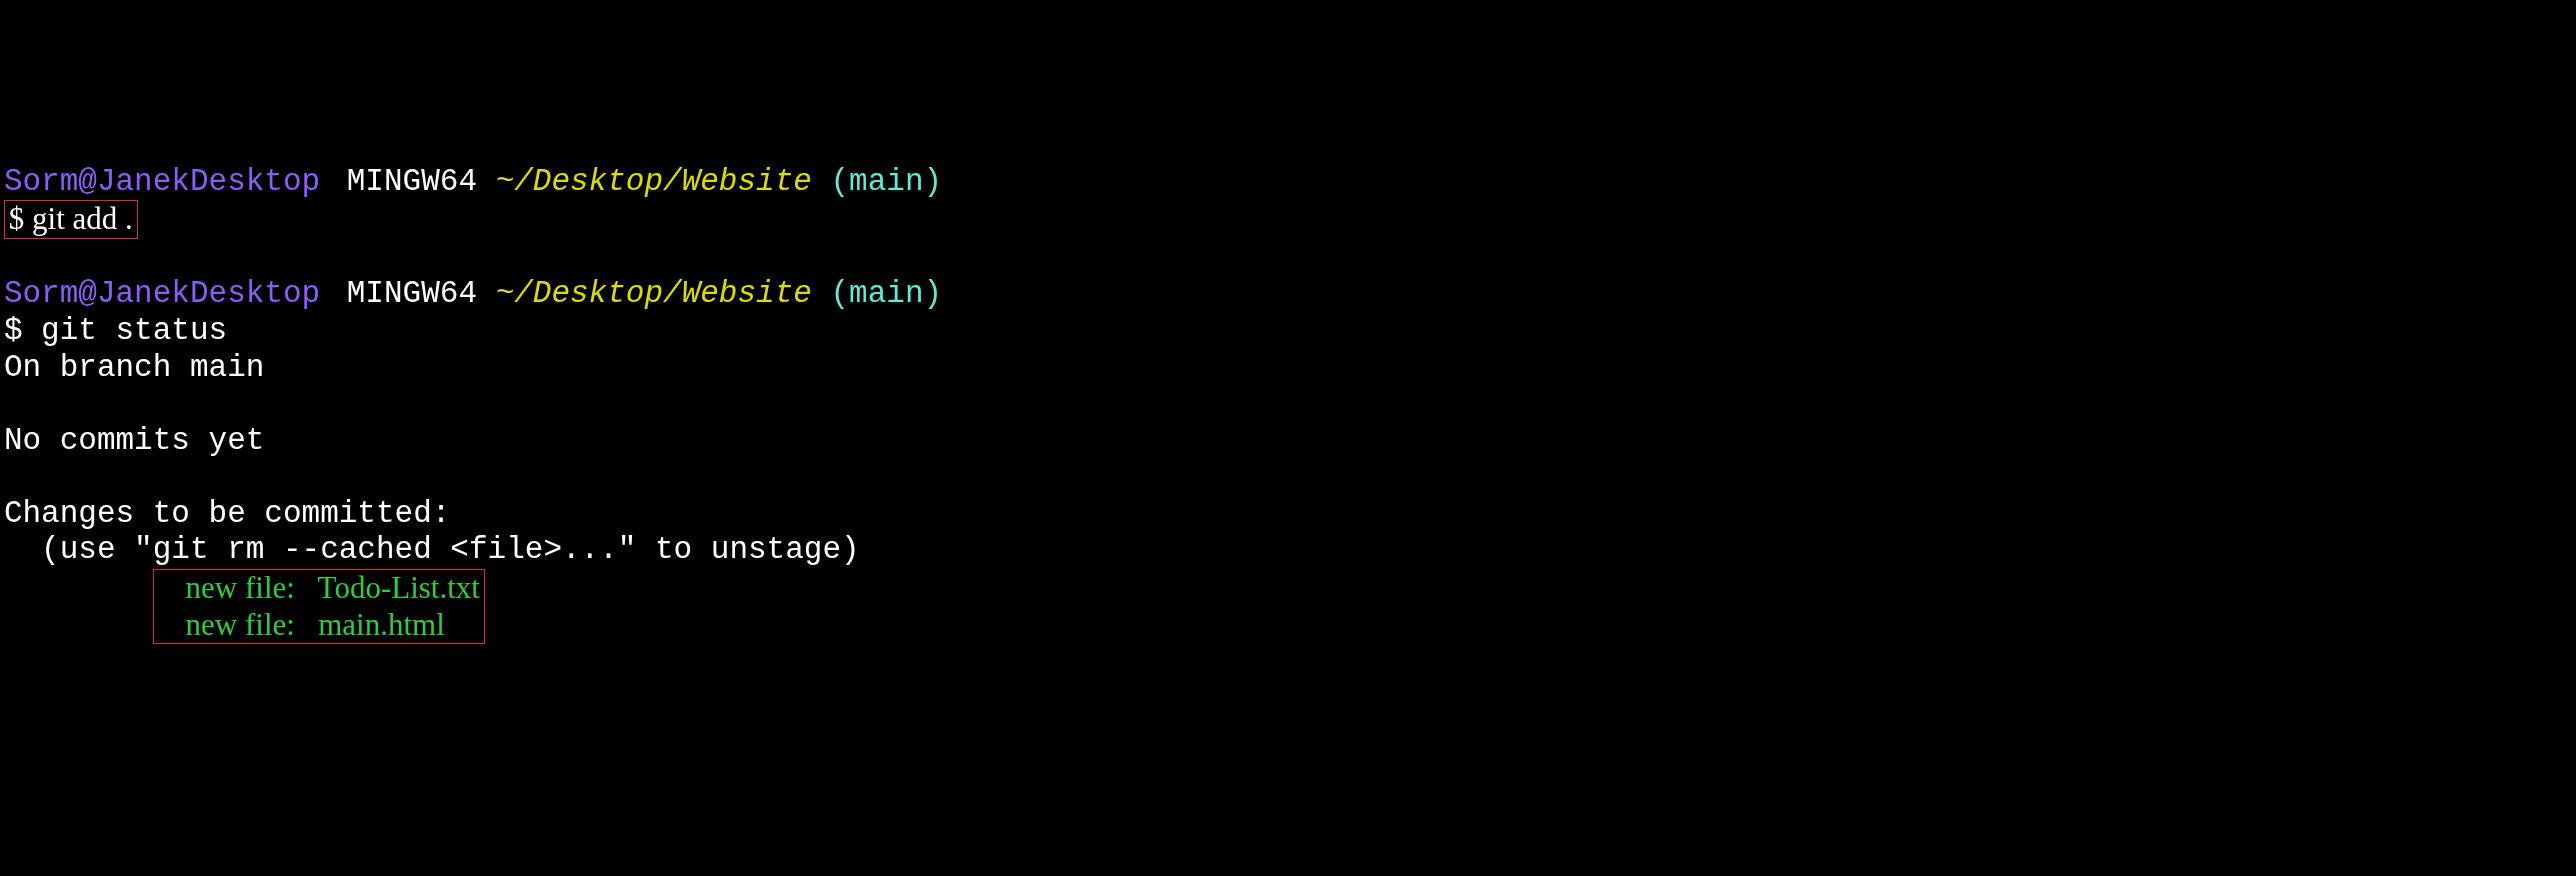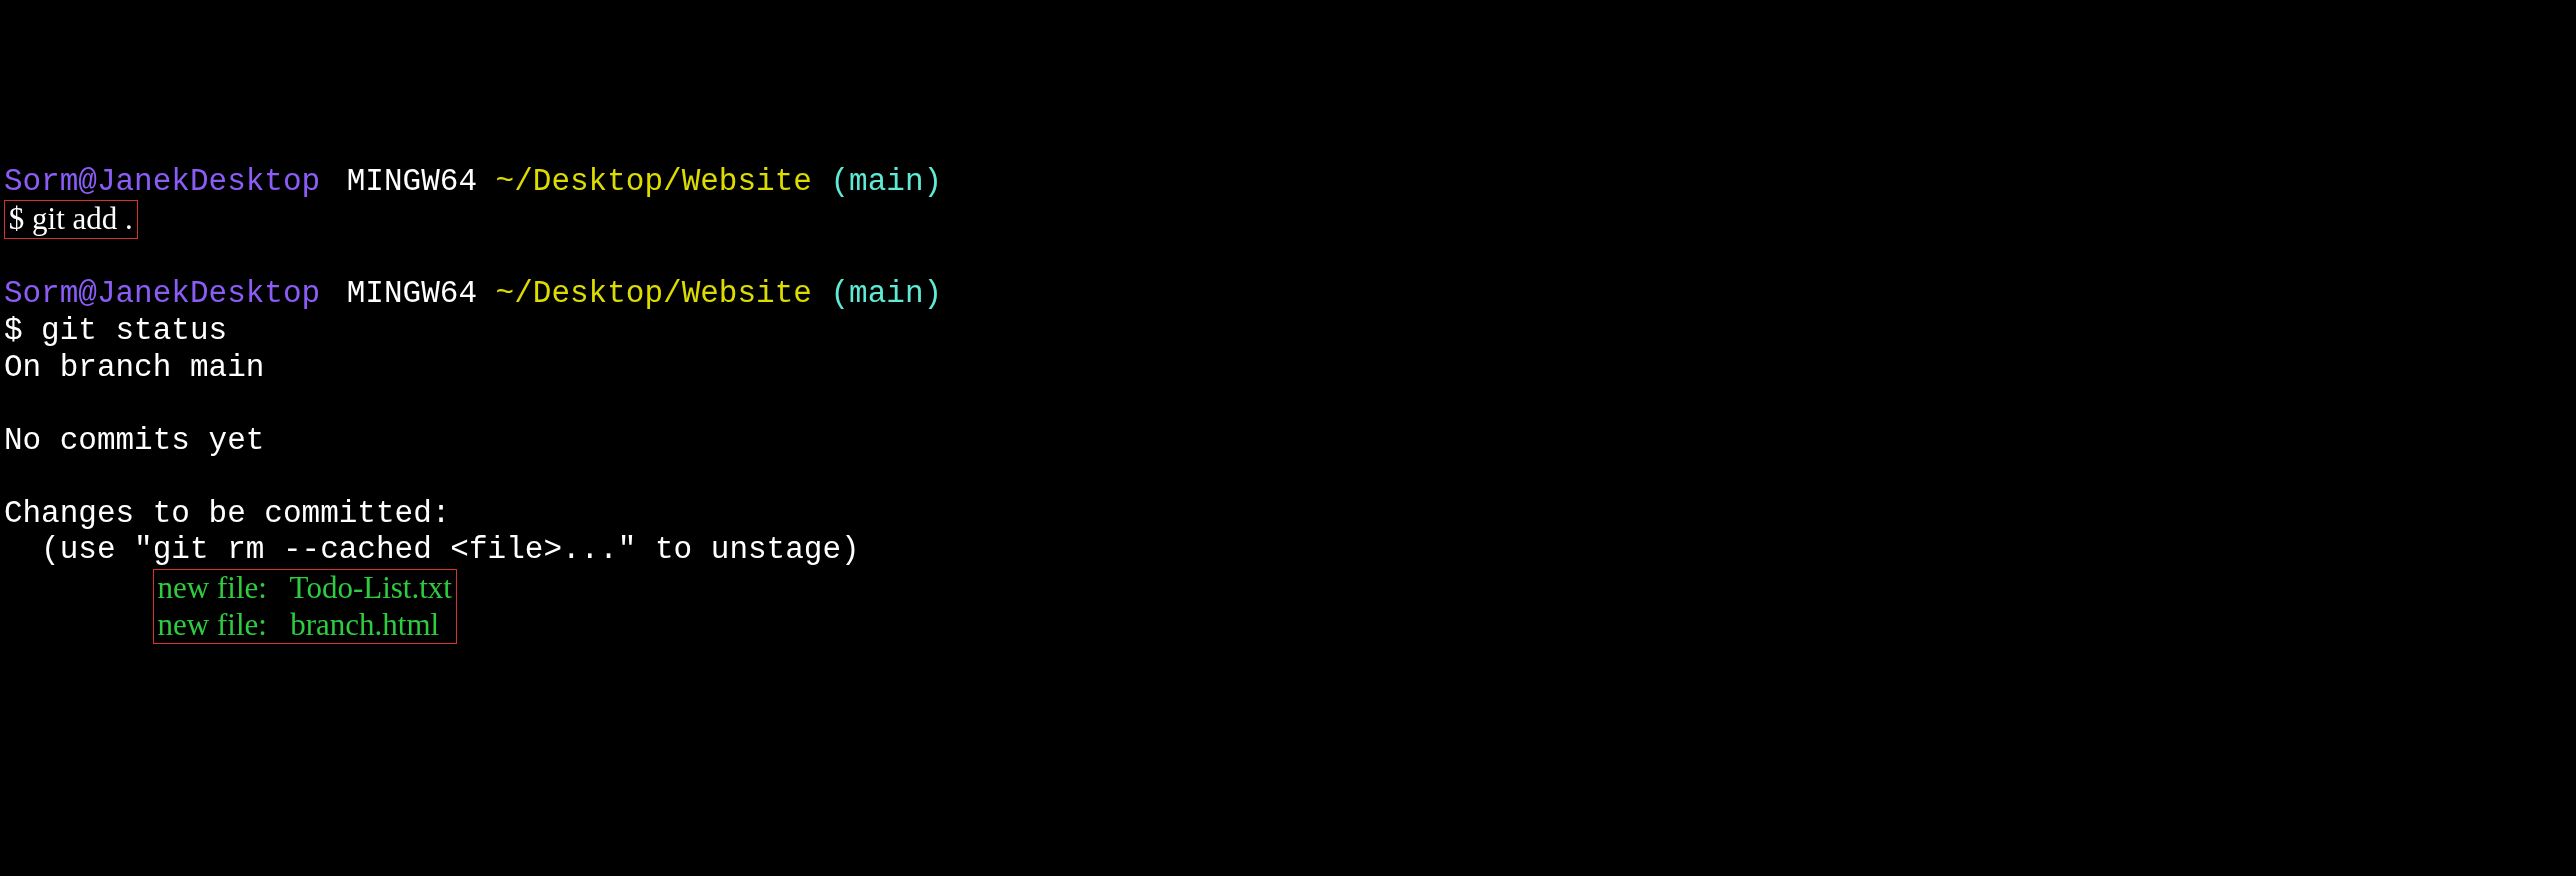--- a/index.html
+++ b/index.html
@@ -18,46 +18,48 @@
     }
     .prompt-user {
       color: #8b5cf6;
     }
     .prompt-mingw {
       color: #ffffff;
       margin-left: 8px;
     }
     .prompt-path {
       color: #dcdc00;
+      font-style: italic;
     }
     .prompt-branch {
       color: #5eead4;
     }
     .white-text {
       color: #ffffff;
     }
     .green-text {
       color: #2ecc40;
+      margin-left: 28px;
     }
     .highlight-box {
       border: 1.9px solid #d93030;
       display: inline-block;
       padding: 0 3.9px;
       font-family: Liberation Serif, serif;
     }
     .line {
       display: block;
     }
     .inline {
       display: inline;
     }
   </style>
 </head>
 <body>
 
 
 
 <div><span class="line"><span class="prompt-user inline">Sorm@JanekDesktop</span><span class="white-text inline"> </span><span class="prompt-mingw inline">MINGW64</span><span class="white-text inline"> </span><span class="prompt-path inline">~/Desktop/Website</span><span class="white-text inline"> </span><span class="prompt-branch inline">(main)</span></span><span class="line"><span class="highlight-box"><span class="white-text inline">$ </span><span class="white-text inline">git add .</span></span></span><span class="line"> </span><span class="line"><span class="prompt-user inline">Sorm@JanekDesktop</span><span class="white-text inline"> </span><span class="prompt-mingw inline">MINGW64</span><span class="white-text inline"> </span><span class="prompt-path inline">~/Desktop/Website</span><span class="white-text inline"> </span><span class="prompt-branch inline">(main)</span></span><span class="line"><span class="white-text inline">$ </span><span class="white-text inline">git status</span></span><span class="line white-text">On branch main</span><span class="line"> </span><span class="line white-text">No commits yet</span><span class="line"> </span><span class="line white-text">Changes to be committed:</span><span class="line white-text">  (use "git rm --cached &lt;file&gt;..." to unstage)</span><span class="line"><span class="white-text inline">        </span><span class="highlight-box"><span class="green-text inline">new file:   Todo-List.txt</span>
-<span class="green-text inline">new file:   branch.html</span></span></span></div>
+<span class="green-text inline">new file:   main.html</span></span></span></div>
 
 
 
 
 
 </body></html>

